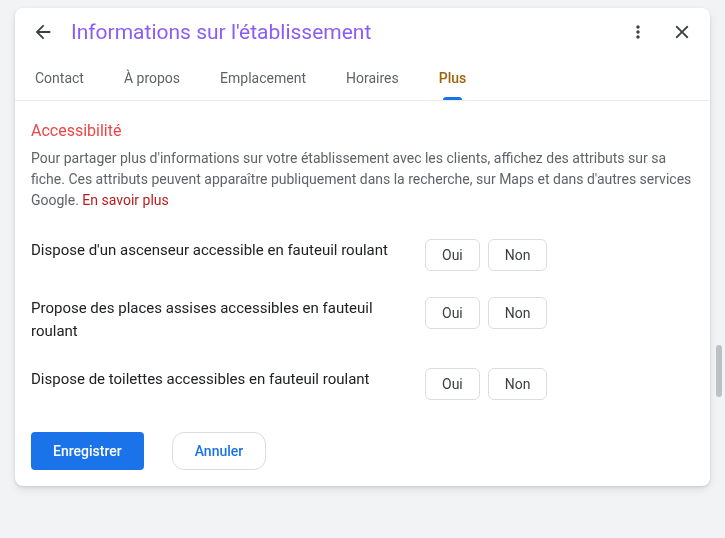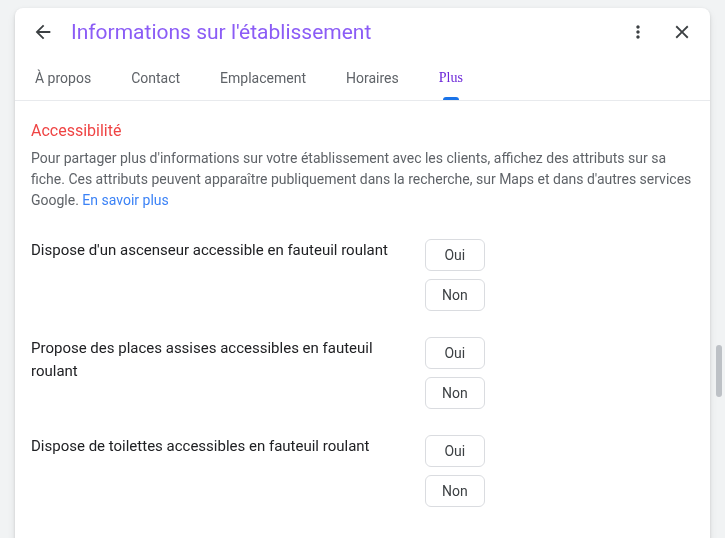--- a/index.html
+++ b/index.html
@@ -65,23 +65,22 @@
     }
     .tab {
       padding: 14px 4px;
       font-size: 14px;
       color: #5f6368;
       cursor: pointer;
       position: relative;
       font-weight: 400;
     }
     .tab.active {
-      color: #6d28d9;
+      color: #a16207;
       font-weight: 500;
-      font-family: Liberation Serif, serif;
     }
     .tab.active::after {
       content: '';
       position: absolute;
       bottom: 0;
       left: 8px;
       right: 8px;
       height: 3px;
       background: #1a73e8;
       border-radius: 3px 3px 0 0;
@@ -95,40 +94,39 @@
       margin-bottom: 8px;
       font-weight: 400;
     }
     .section-desc {
       font-size: 14px;
       color: #5f6368;
       line-height: 1.5;
       margin-bottom: 28px;
     }
     .learn-more {
-      color: #3b82f6;
+      color: #b91c1c;
       cursor: pointer;
     }
     .attribute-row {
       display: flex;
       align-items: flex-start;
       margin-bottom: 26px;
       gap: 24px;
     }
     .attribute-label {
       flex: 1;
       font-size: 15px;
       color: #202124;
       line-height: 1.5;
       max-width: 370px;
     }
     .toggle-group {
       display: flex;
       gap: 8px;
-      flex-direction: column;
     }
     .toggle-btn {
       border: 1px solid #dadce0;
       background: #fff;
       border-radius: 6px;
       padding: 7px 16px;
       font-size: 14px;
       color: #3c4043;
       cursor: pointer;
       min-width: 54px;
@@ -194,22 +192,22 @@
       </div>
       <div class="icon-btn">
         <svg width="22" height="22" viewBox="0 0 24 24" fill="currentColor">
             <path d="M19 6.41L17.59 5 12 10.59 6.41 5 5 6.41 10.59 12 5 17.59 6.41 19 12 13.41 17.59 19 19 17.59 13.41 12z"></path>
           </svg>
       </div>
     </div>
   </div>
 
   <div class="tabs">
+    <div class="tab">Contact</div>
     <div class="tab">À propos</div>
-    <div class="tab">Contact</div>
     <div class="tab">Emplacement</div>
     <div class="tab">Horaires</div>
     <div class="tab active">Plus</div>
   </div>
 
   <div class="content">
     <div class="section-title">Accessibilité</div>
     <div class="section-desc">
       <span>Pour partager plus d'informations sur votre établissement avec les clients, affichez des attributs sur sa fiche. Ces attributs peuvent apparaître publiquement dans la recherche, sur Maps et dans d'autres services Google. </span><span class="learn-more">En savoir plus</span>
     </div>

